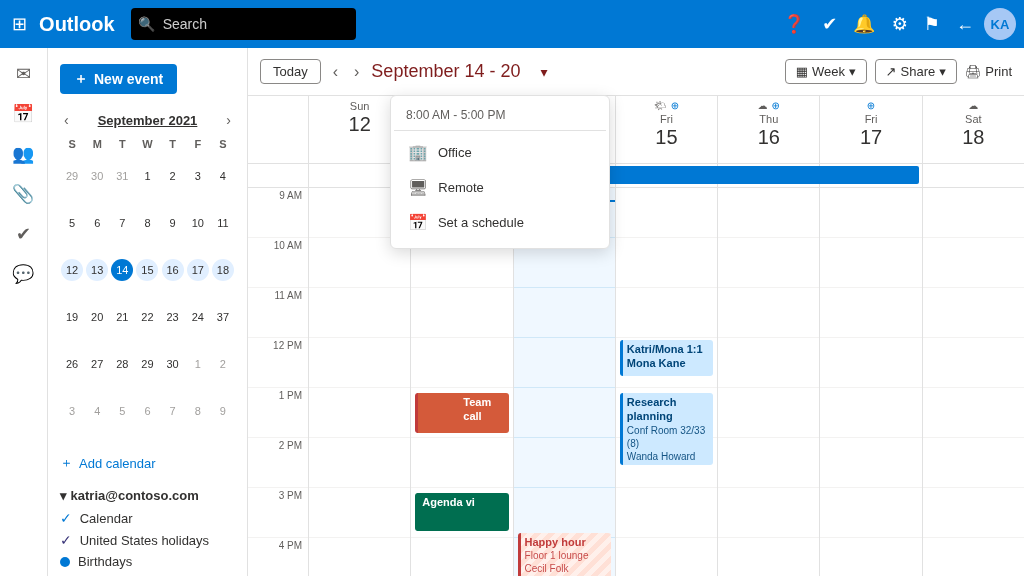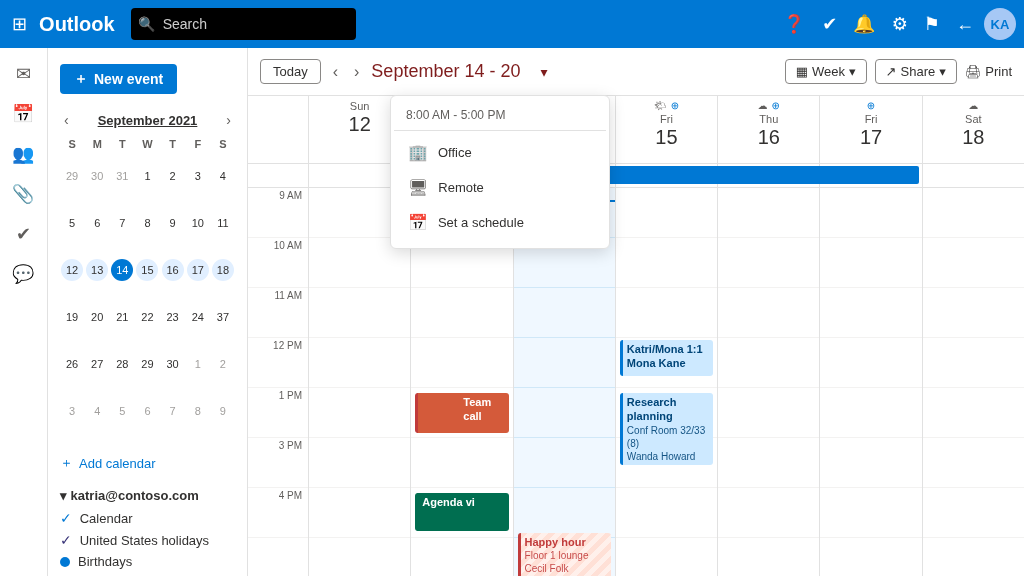--- a/index.html
+++ b/index.html
@@ -499,20 +499,21 @@
       </div>
 
       <div style="display:flex; flex: 1;">
 
         <div style="width:60px; flex-shrink:0;">
           <div class="cal-time-slot">9 AM</div>
           <div class="cal-time-slot">10 AM</div>
           <div class="cal-time-slot">11 AM</div>
           <div class="cal-time-slot">12 PM</div>
           <div class="cal-time-slot">1 PM</div>
+          <div class="cal-time-slot">2 PM</div>
           <div class="cal-time-slot">3 PM</div>
           <div class="cal-time-slot">4 PM</div>
 
         </div>
 
         <div style="display:grid; grid-template-columns: repeat(7, 1fr); flex:1; position:relative;">
 
           <div class="cal-day-col" style="position:relative; height:500px;">
             <div style="position:absolute; top:0; left:0; right:0; bottom:0; background: repeating-linear-gradient(to bottom, transparent, transparent 49px, #f3f2f1 49px, #f3f2f1 50px);"></div>
           </div>

